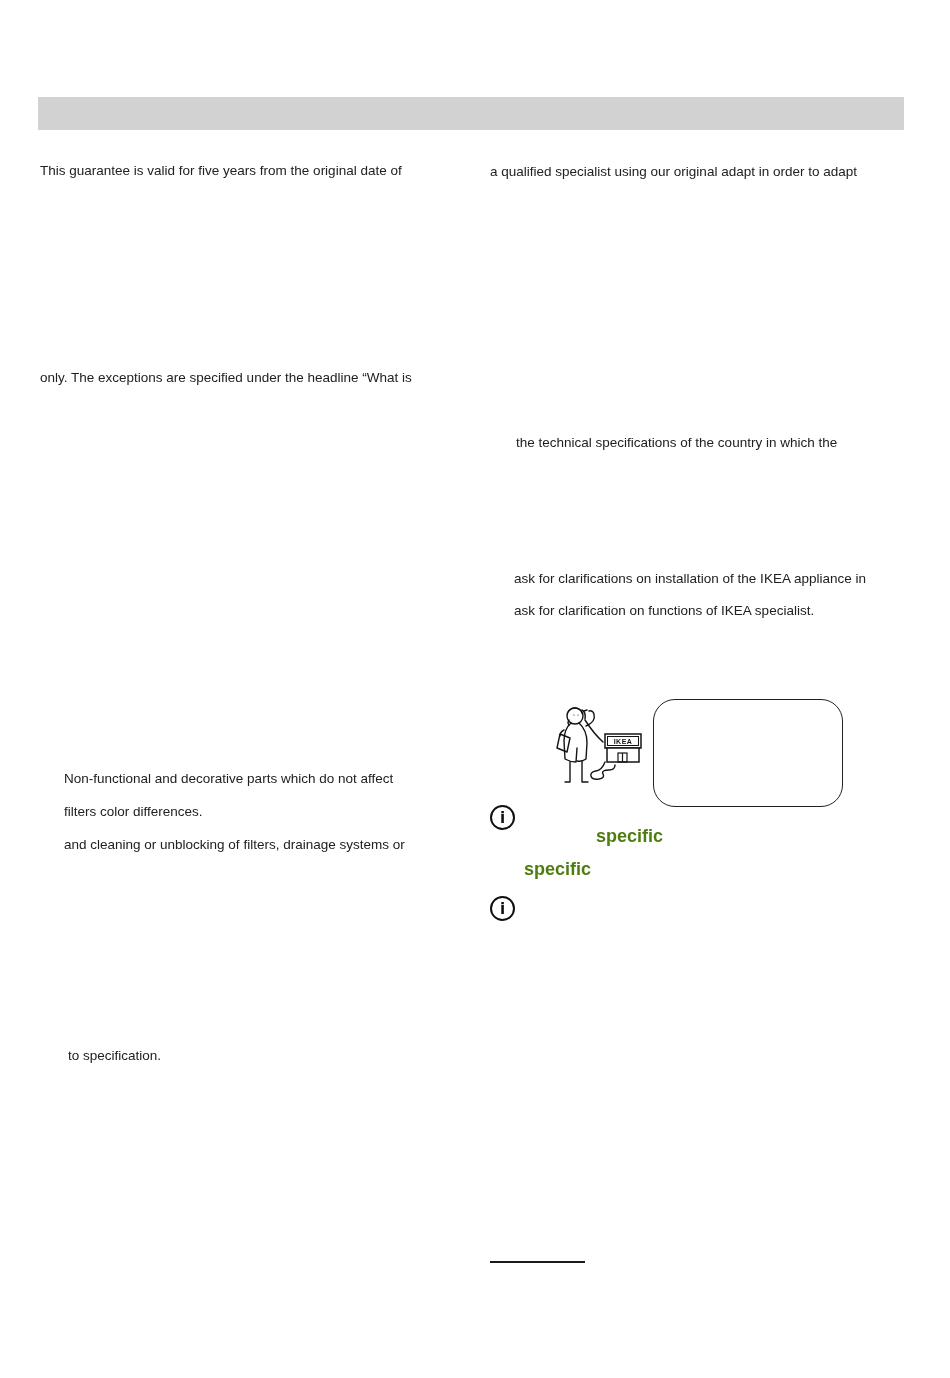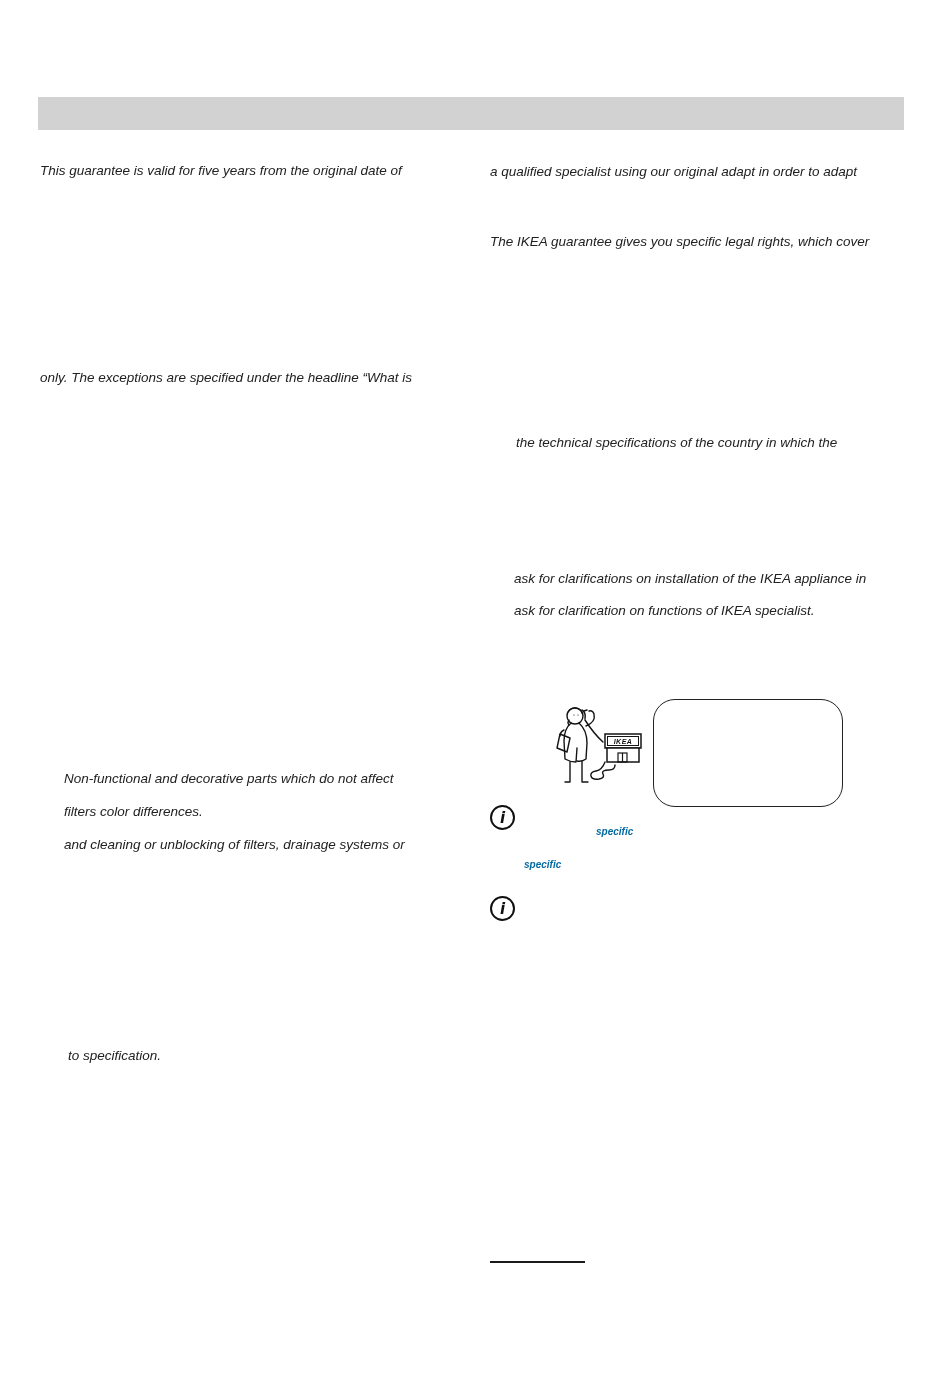--- a/index.html
+++ b/index.html
@@ -3,34 +3,33 @@
 <meta charset="utf-8">
 <style>
   html,body{margin:0;padding:0;background:#ffffff;}
   #page{
     position:relative;
     width:904px;height:1378px;
     background:#ffffff;
     font-family:"Liberation Sans","DejaVu Sans",sans-serif;
     color:#212121;
     overflow:hidden;
-    font-style:italic;
   }
   .titlebar{
     position:absolute;left:38px;top:97px;width:874px;height:33px;
     background:#d2d2d2;
   }
   .line{
     position:absolute;
     font-size:13.5px;line-height:16px;
     white-space:nowrap;color:#212121;
   }
   .bold-word{
     position:absolute;
-    font-size:10px;font-weight:700;color:#0369a1;white-space:nowrap;
+    font-size:18px;font-weight:700;color:#4d7c0f;white-space:nowrap;
   }
   .info-icon{
     position:absolute;width:21px;height:21px;
     border:2.6px solid #101010;border-radius:50%;
     display:flex;align-items:center;justify-content:center;
     font-size:15px;font-weight:700;color:#101010;
     font-family:"DejaVu Sans",sans-serif;
   }
   .speech-box{
     position:absolute;left:653px;top:699px;width:188px;height:106px;
@@ -50,21 +49,20 @@
   <div class="titlebar"></div>
 
   <div class="line" style="left:40px;top:163px">This guarantee is valid for five years from the original date of</div>
   <div class="line" style="left:64px;top:771px">Non-functional and decorative parts which do not affect</div>
   <div class="line" style="left:40px;top:370px">only. The exceptions are specified under the headline “What is</div>
   <div class="line" style="left:64px;top:804px">filters color differences.</div>
   <div class="line" style="left:64px;top:837px">and cleaning or unblocking of filters, drainage systems or</div>
   <div class="line" style="left:68px;top:1048px">to specification.</div>
 
   <div class="line" style="left:490px;top:164px">a qualified specialist using our original adapt in order to adapt</div>
-  <div class="line" style="left:490px;top:234px">The IKEA guarantee gives you specific legal rights, which cover</div>
   <div class="line" style="left:516px;top:435px">the technical specifications of the country in which the</div>
   <div class="line" style="left:514px;top:571px">ask for clarifications on installation of the IKEA appliance in</div>
   <div class="line" style="left:514px;top:603px">ask for clarification on functions of IKEA specialist.</div>
 
   <svg class="illus" viewBox="0 0 100 100">
     <g fill="none" stroke="#141414" stroke-width="1.4" stroke-linecap="round" stroke-linejoin="round">
 
       <circle cx="27" cy="16" r="8"></circle>
       <path d="M20 12 q3 -5 8 -4 q5 1 6 5"></path>
       <path d="M21 20 q-2 3 0 5"></path>

